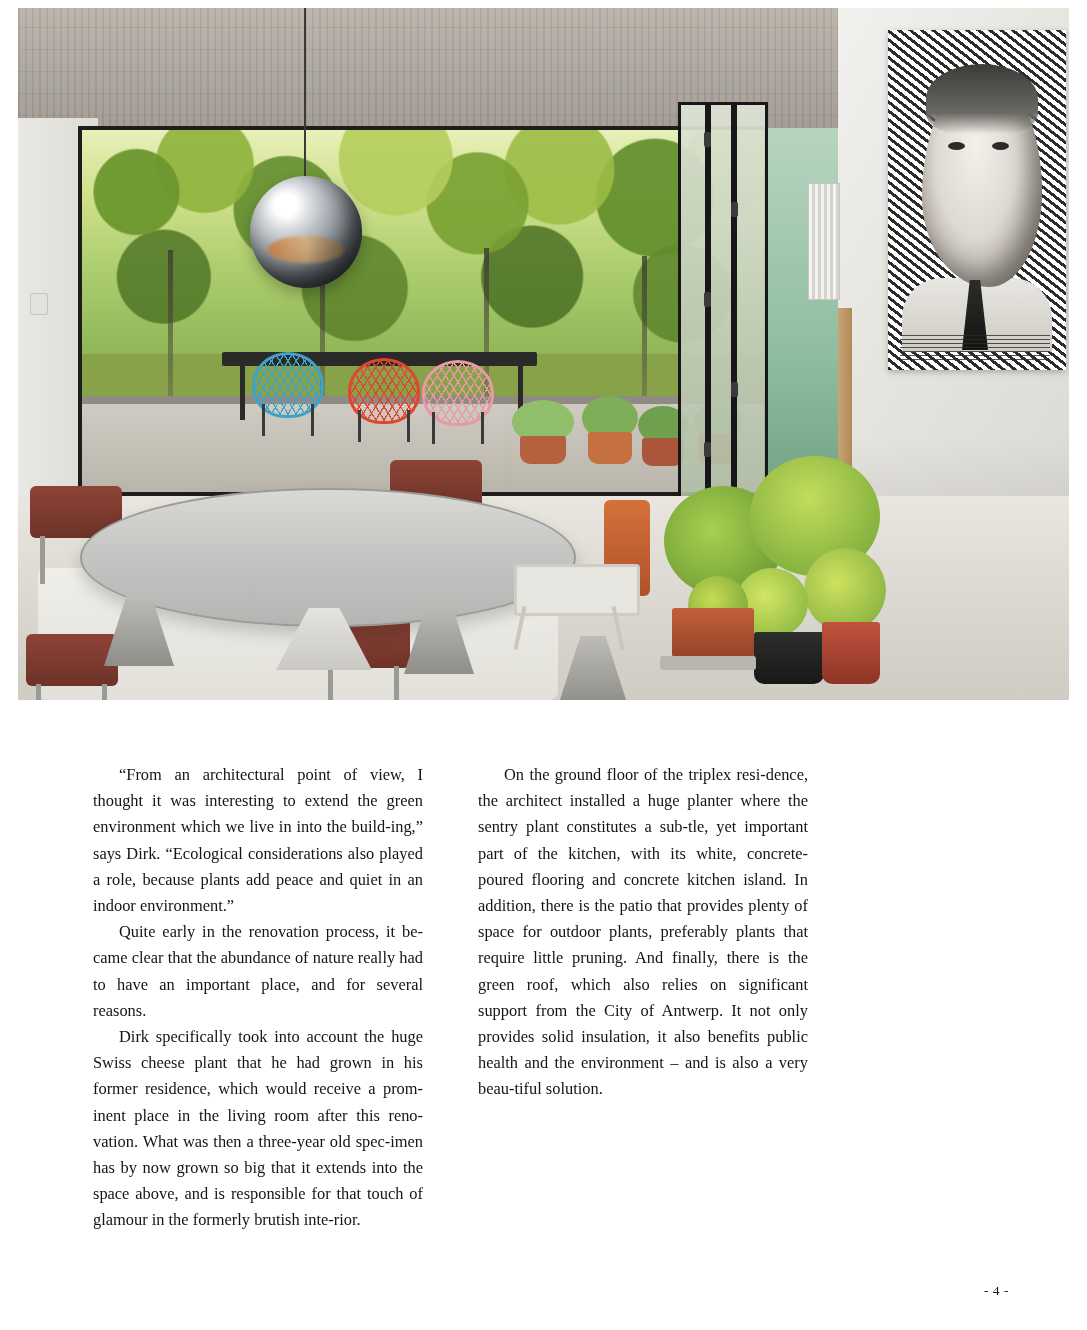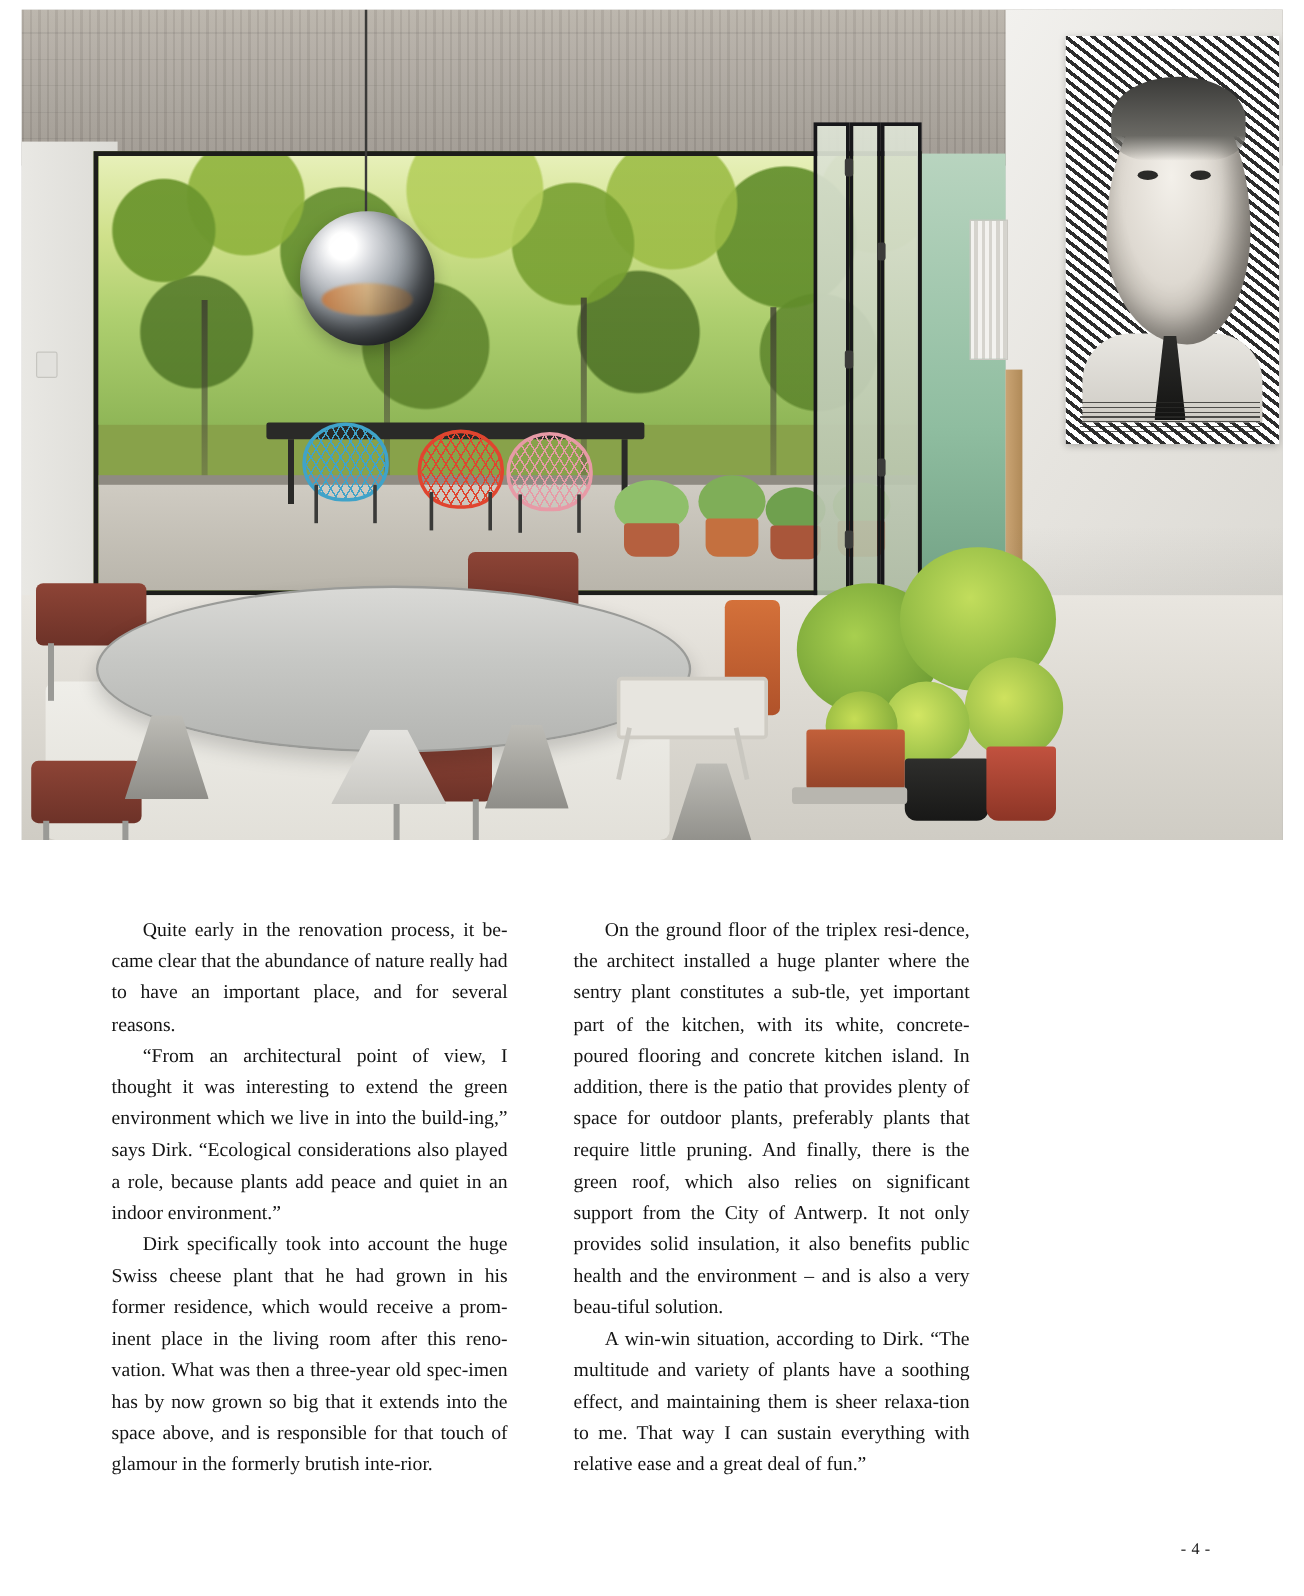--- a/index.html
+++ b/index.html
@@ -521,23 +521,22 @@
       <div class="pot" style="left:6px; top:200px; width:96px; height:14px; background:#b8b6af; border-radius:3px;"></div>
     </div>
 
     <div class="lamp-cord"></div>
     <div class="lamp-ball"></div>
   </div>
 </div>
 
 <div class="text-area">
   <div class="col left">
+    <p>“From an architectural point of view, I thought it was interesting to extend the green environment which we live in into the build-ing,” says Dirk. “Ecological considerations also played a role, because plants add peace and quiet in an indoor environment.”</p>
     <p>Quite early in the renovation process, it be-came clear that the abundance of nature really had to have an important place, and for several reasons.</p>
-    <p>“From an architectural point of view, I thought it was interesting to extend the green environment which we live in into the build-ing,” says Dirk. “Ecological considerations also played a role, because plants add peace and quiet in an indoor environment.”</p>
     <p>Dirk specifically took into account the huge Swiss cheese plant that he had grown in his former residence, which would receive a prom-inent place in the living room after this reno-vation. What was then a three-year old spec-imen has by now grown so big that it extends into the space above, and is responsible for that touch of glamour in the formerly brutish inte-rior.</p>
   </div>
   <div class="col right">
     <p>On the ground floor of the triplex resi-dence, the architect installed a huge planter where the sentry plant constitutes a sub-tle, yet important part of the kitchen, with its white, concrete-poured flooring and concrete kitchen island. In addition, there is the patio that provides plenty of space for outdoor plants, preferably plants that require little pruning. And finally, there is the green roof, which also relies on significant support from the City of Antwerp. It not only provides solid insulation, it also benefits public health and the environment – and is also a very beau-tiful solution.</p>
-    <p>A win-win situation, according to Dirk. “The multitude and variety of plants have a soothing effect, and maintaining them is sheer relaxa-tion to me. That way I can sustain everything with relative ease and a great deal of fun.”</p>
   </div>
 </div>
 
 <div class="page-number">- 4 -</div>
 
 </body></html>

